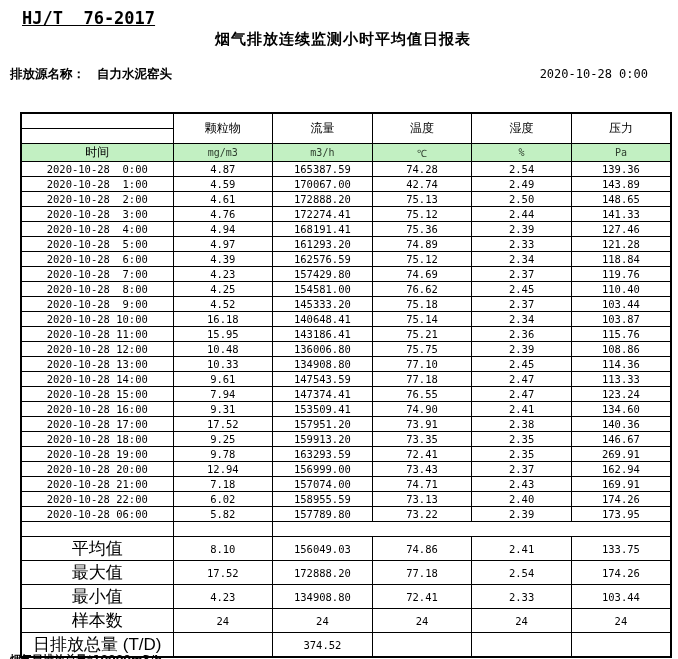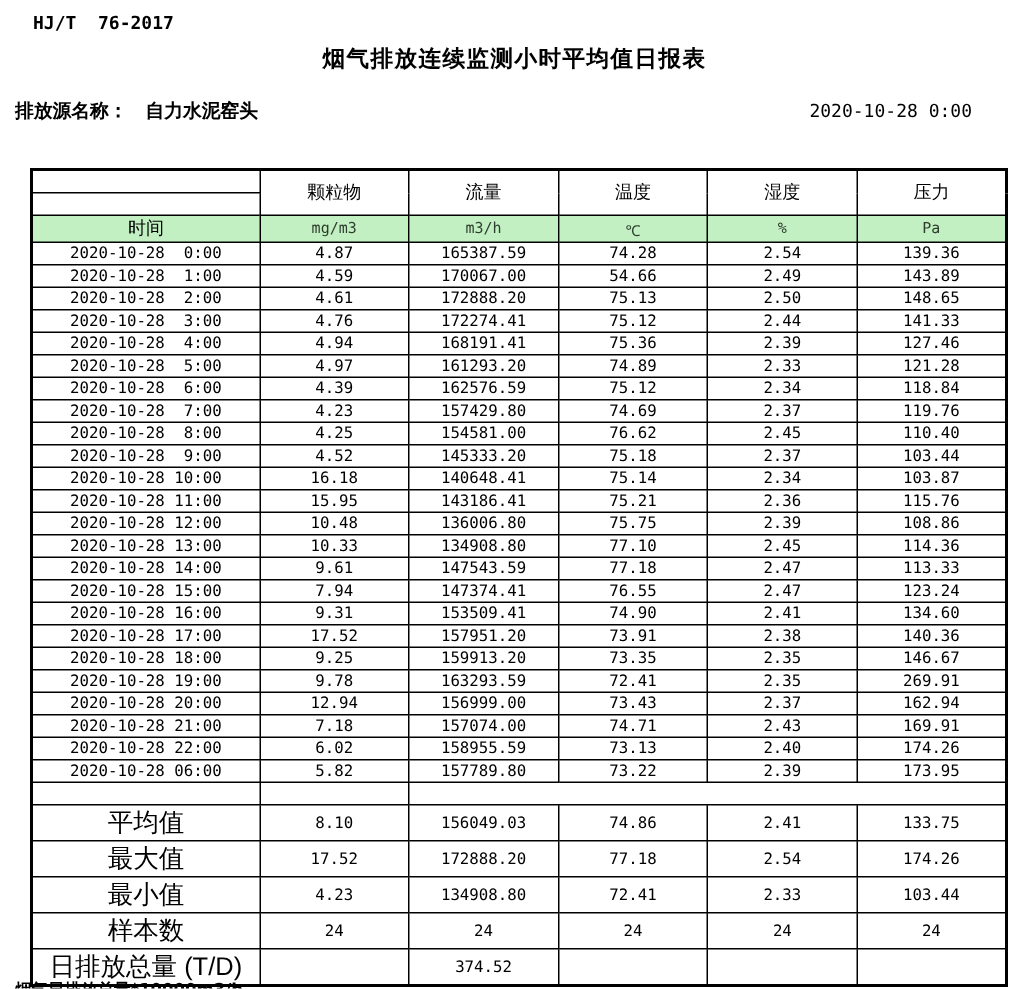--- a/index.html
+++ b/index.html
@@ -1,20 +1,20 @@
 <!DOCTYPE html>
 <html style="--green: #c2f0c2;"><head>
 <meta charset="utf-8">
 <style>
   html,body{margin:0;padding:0;}
   body{
     width:678px;height:659px;position:relative;background:#fff;
     font-family:"DejaVu Sans",sans-serif;color:#000;overflow:hidden;
   }
-  .doc-code{position:absolute;left:22px;top:8px;font-size:12px;font-weight:bold;white-space:pre;font-family:"DejaVu Sans Mono",monospace;}
+  .doc-code{position:absolute;left:22px;top:8px;font-size:17px;font-weight:bold;white-space:pre;font-family:"DejaVu Sans Mono",monospace;text-decoration:underline;}
   .title{position:absolute;left:4px;top:30px;width:678px;text-align:center;font-size:15px;font-weight:bold;letter-spacing:1px;}
   .source-row{position:absolute;left:10px;top:66px;font-size:12.5px;font-weight:bold;}
   .source-value{margin-left:12px;}
   .header-date{position:absolute;right:30px;top:67px;font-size:12px;font-family:"DejaVu Sans Mono",monospace;}
 
   table.report{
     position:absolute;left:20px;top:112px;width:650px;
     border-collapse:collapse;table-layout:fixed;border:2px solid #000;
   }
   table.report td,table.report th{
@@ -87,21 +87,21 @@
         <td class="c-num">4.87</td>
         <td class="c-num">165387.59</td>
         <td class="c-num">74.28</td>
         <td class="c-num">2.54</td>
         <td class="c-num">139.36</td>
       </tr>
       <tr>
         <td class="c-time">2020-10-28  1:00</td>
         <td class="c-num">4.59</td>
         <td class="c-num">170067.00</td>
-        <td class="c-num">54.66</td>
+        <td class="c-num">42.74</td>
         <td class="c-num">2.49</td>
         <td class="c-num">143.89</td>
       </tr>
       <tr>
         <td class="c-time">2020-10-28  2:00</td>
         <td class="c-num">4.61</td>
         <td class="c-num">172888.20</td>
         <td class="c-num">75.13</td>
         <td class="c-num">2.50</td>
         <td class="c-num">148.65</td>

